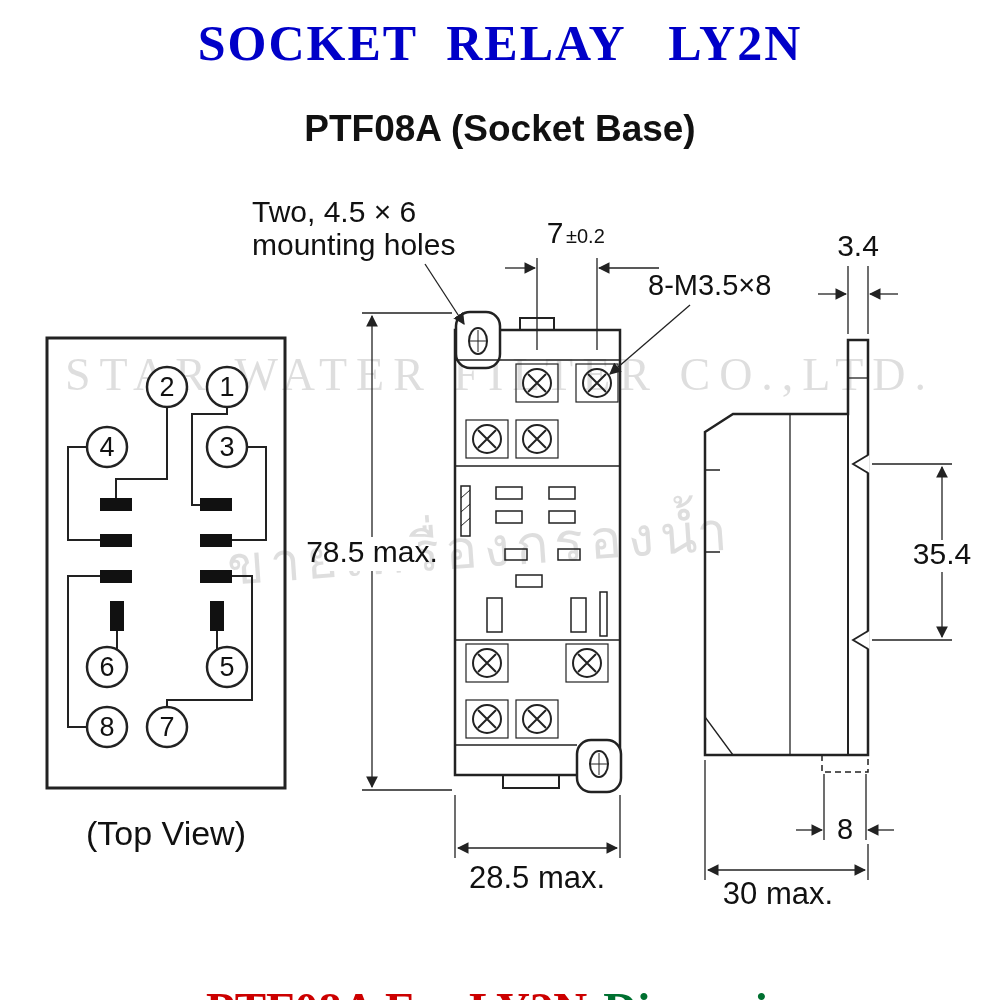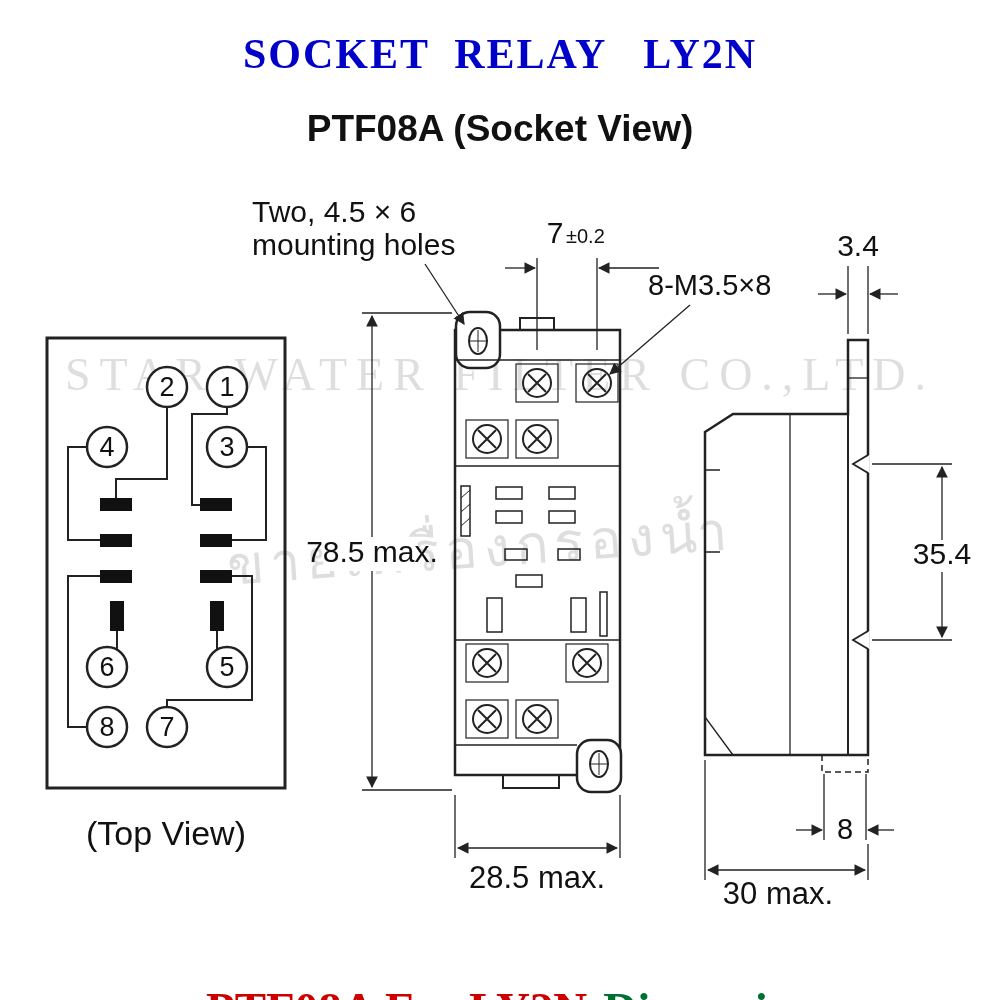--- a/index.html
+++ b/index.html
@@ -2,22 +2,22 @@
 <html><head>
 <meta charset="utf-8">
 <style>
   html,body{margin:0;padding:0;}
   body{
     width:1000px;height:1000px;position:relative;background:#ffffff;
     font-family:"Liberation Sans",sans-serif;overflow:hidden;
   }
   .title{
     position:absolute;top:14px;left:0;width:1000px;text-align:center;
-    font-family:"Liberation Serif",serif;font-weight:bold;font-size:42px;
-    color:#0000C8;letter-spacing:2px;white-space:pre;margin-top:16px;
+    font-family:"Liberation Serif",serif;font-weight:bold;font-size:50px;
+    color:#0000C8;letter-spacing:2px;white-space:pre;
   }
   .subtitle{
     position:absolute;top:108px;left:0;width:1000px;text-align:center;
     font-family:"Liberation Sans",sans-serif;font-weight:bold;font-size:37px;color:#111;
   }
   .watermark1{
     position:absolute;top:348px;left:0;width:1000px;text-align:center;
     font-family:"Liberation Serif",serif;font-size:46px;letter-spacing:9px;
     color:rgba(70,70,70,0.18);z-index:0;white-space:nowrap;
   }
@@ -32,21 +32,21 @@
     font-family:"Liberation Serif",serif;font-weight:bold;font-size:47px;white-space:pre;
   }
   .footer .red{color:#CC0000;}
   .footer .green{color:#007030;padding-left:16px;}
   text{font-family:"Liberation Sans",sans-serif;fill:#111;}
 </style>
 </head>
 <body>
 
 <div class="title">SOCKET  RELAY   LY2N</div>
-<div class="subtitle">PTF08A (Socket View)</div>
+<div class="subtitle">PTF08A (Socket Base)</div>
 
 <div class="watermark1">STAR WATER FILTER CO.,LTD.</div>
 <div class="watermark2">ขายเครื่องกรองน้ำ</div>
 
 <svg class="diagram" width="1000" height="1000" viewBox="0 0 1000 1000">
   <defs>
     <marker id="ar" viewBox="0 0 10 10" refX="9" refY="5" markerWidth="9" markerHeight="9" orient="auto-start-reverse">
       <path d="M0,0 L10,5 L0,10 z" fill="#222"></path>
     </marker>
   </defs>

